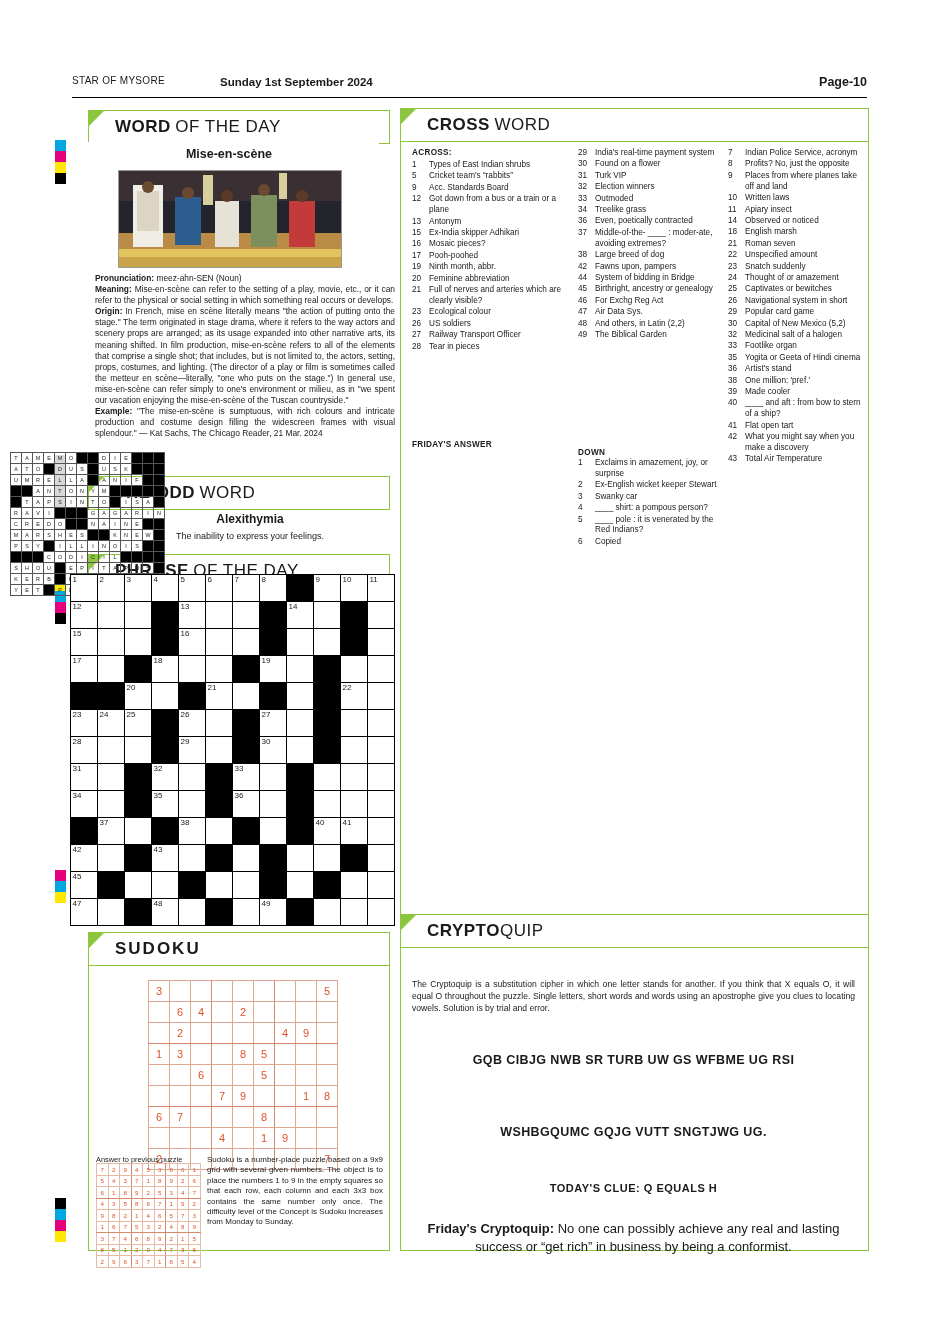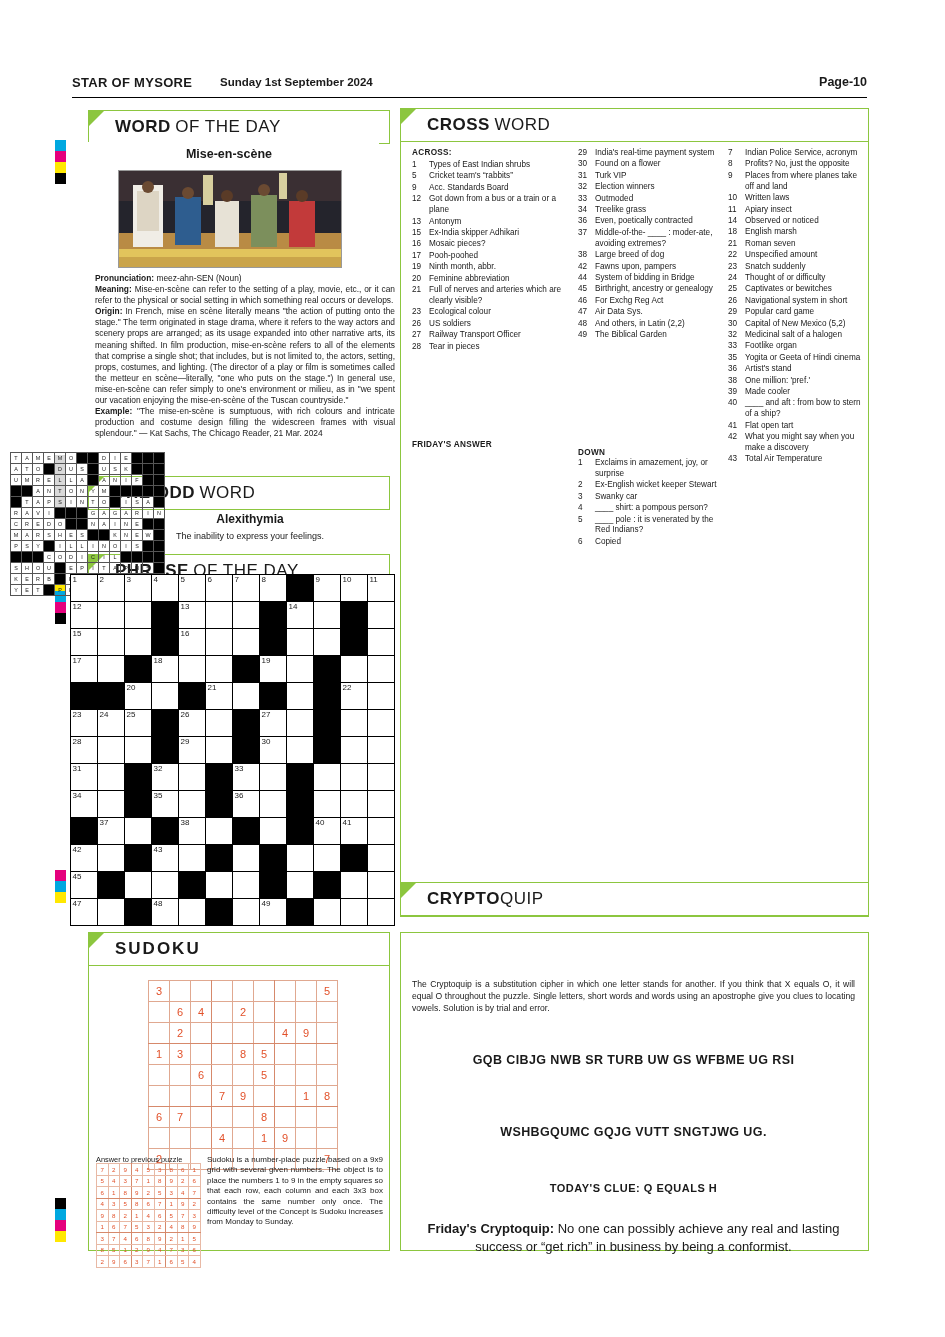--- a/index.html
+++ b/index.html
@@ -8,21 +8,21 @@
     background:#ffffff;
     font-family:"Liberation Sans", sans-serif;
     color:#1a1a1a;
     position:relative;
     overflow:hidden;
   }
   .page{position:absolute;left:0;top:0;width:945px;height:1337px;}
 
   
   .masthead{position:absolute;left:72px;top:75px;width:795px;height:22px;border-bottom:1.5px solid #000;}
-  .mast-left{position:absolute;left:0;top:0;font-size:13px;font-weight:bold;letter-spacing:.3px;}
+  .mast-left{position:absolute;left:0;top:0;font-size:10px;font-weight:normal;letter-spacing:.3px;}
   .mast-date{position:absolute;left:148px;top:1px;font-size:11.5px;font-weight:bold;}
   .mast-right{position:absolute;right:0;top:0;font-size:12.5px;font-weight:bold;}
 
   
   .regbar{position:absolute;left:55px;width:11px;}
   .regbar div{width:11px;height:11px;}
 
   
   .panel{position:absolute;border:1.5px solid #8cc63f;background:#fff;}
   .flag{position:absolute;left:-1px;top:-1px;width:17px;height:17px;background:#8cc63f;
@@ -96,21 +96,21 @@
   #su-prev-lbl{position:absolute;left:96px;top:1155px;font-size:7.4px;}
   #su-prev{position:absolute;left:96px;top:1163px;}
   #su-prev table{border-collapse:collapse;border:1px solid #d6896b;}
   #su-prev td{width:10.5px;height:10.5px;border:0.4px solid #e8b9a5;text-align:center;font-size:6.2px;color:#e2512a;padding:0;}
   #su-prev td.rb{border-right:1px solid #d6896b;}
   #su-prev td.bb{border-bottom:1px solid #d6896b;}
   #su-desc{position:absolute;left:207px;top:1155px;width:176px;font-size:8px;line-height:1.3;text-align:justify;}
 
   
   #cq-panel{left:400px;top:932px;width:467px;height:317px;}
-  #cq-hdr{left:400px;top:882px;width:467px;height:32px;}
+  #cq-hdr{left:400px;top:914px;width:467px;height:32px;}
   #cq-intro{position:absolute;left:412px;top:978px;width:443px;font-size:8.6px;line-height:1.4;text-align:justify;}
   .cq-line{position:absolute;width:467px;text-align:center;font-size:12.5px;font-weight:bold;letter-spacing:.4px;margin-top:14px;}
   #cq-l1{left:400px;top:1039px;}
   #cq-l2{left:400px;top:1111px;}
   #cq-clue{position:absolute;left:400px;top:1182px;width:467px;text-align:center;font-size:11px;font-weight:bold;letter-spacing:.5px;}
   #cq-prev{position:absolute;left:412px;top:1220px;width:443px;font-size:13px;line-height:1.4;text-align:center;}
   #cq-prev b{font-weight:bold;}
 </style>
 </head>
 <body>
@@ -418,21 +418,21 @@
       <div class="clue">
         <div class="n">22</div>
         <div class="c">Unspecified amount</div>
       </div>
       <div class="clue">
         <div class="n">23</div>
         <div class="c">Snatch suddenly</div>
       </div>
       <div class="clue">
         <div class="n">24</div>
-        <div class="c">Thought of or difficulty</div>
+        <div class="c">Thought of or amazement</div>
       </div>
       <div class="clue">
         <div class="n">25</div>
         <div class="c">Captivates or bewitches</div>
       </div>
       <div class="clue">
         <div class="n">26</div>
         <div class="c">Navigational system in short</div>
       </div>
       <div class="clue">

